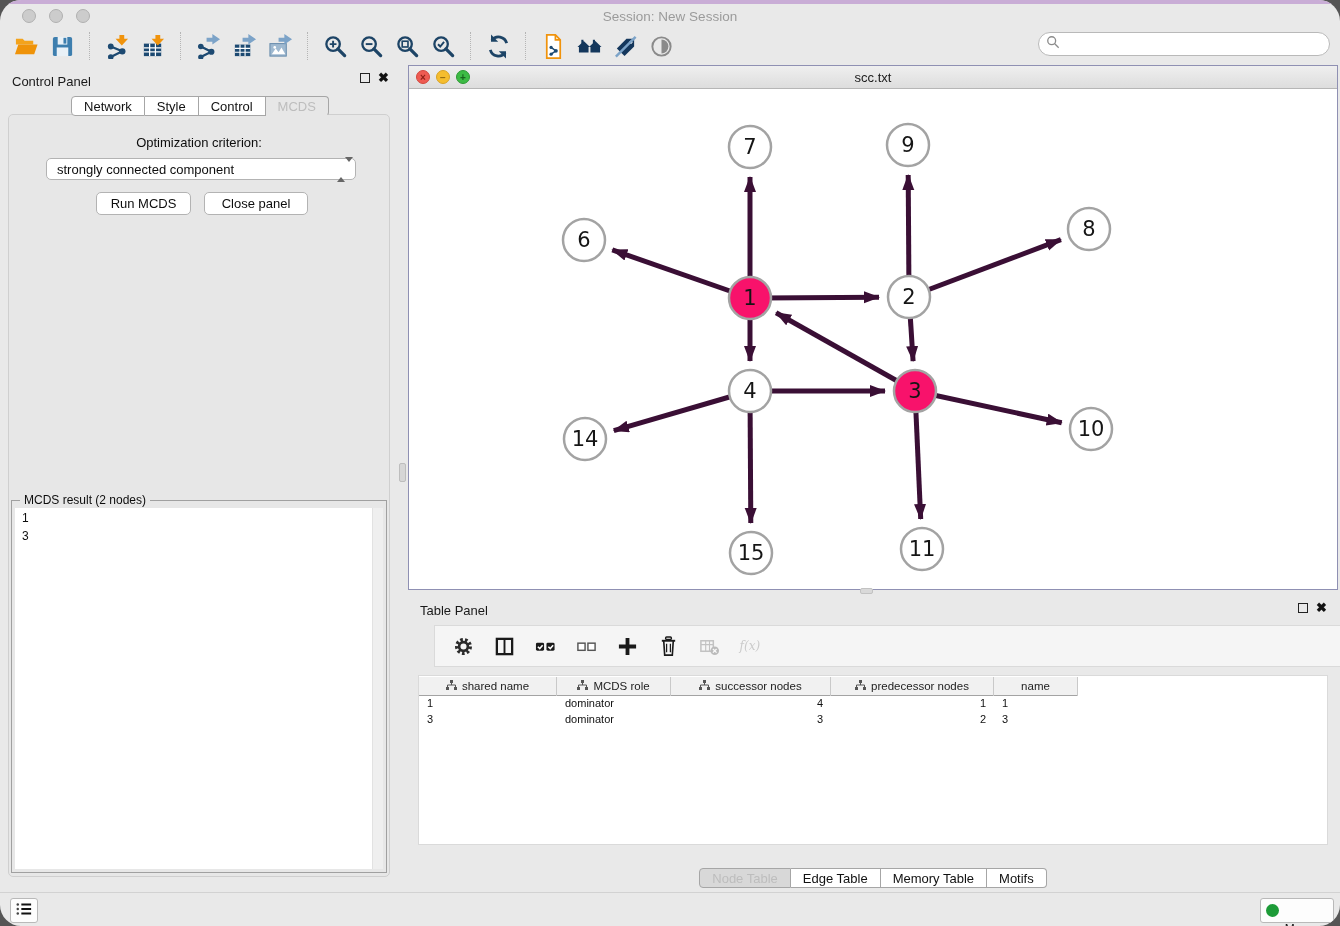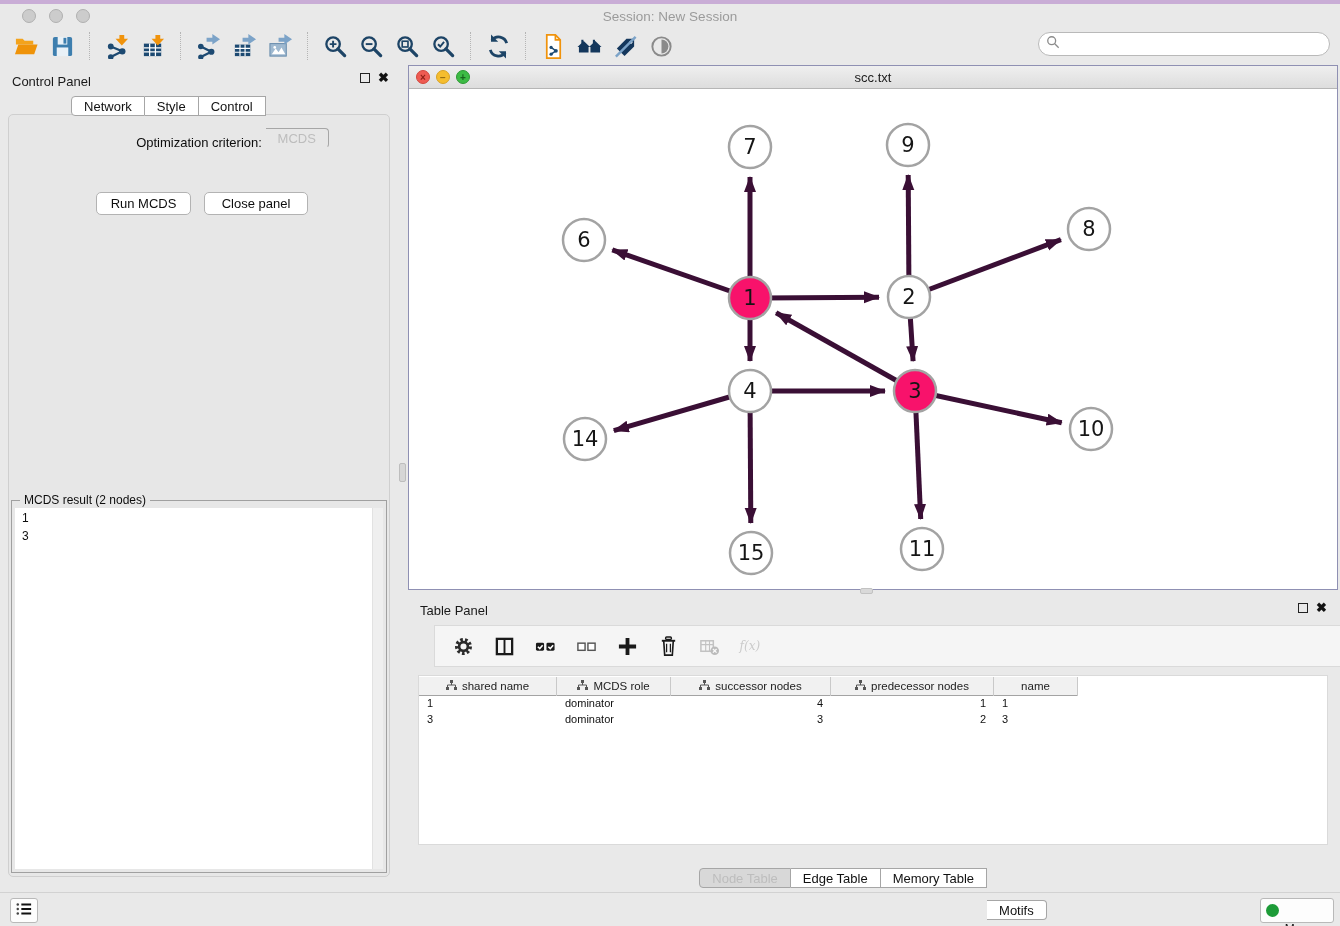--- a/index.html
+++ b/index.html
@@ -1,18 +1,18 @@
 <!DOCTYPE html>
 <html><head>
 <meta charset="utf-8">
 <style>
   * { margin:0; padding:0; box-sizing:border-box; }
   body { font-family:"Liberation Sans", sans-serif; background:#555; }
   #root { position:relative; width:1340px; height:926px; background:#e9e9e9; overflow:hidden;
-          font-family:"Liberation Sans", sans-serif; }
+          font-family:"Liberation Sans", sans-serif;border-radius:21px; }
   .abs { position:absolute; }
 
   
   .top-strip { left:0; top:0; width:1340px; height:4px; background:#c9add6; }
   .titlebar { left:0; top:4px; width:1340px; height:24px; }
   .tl-circle { width:14px; height:14px; border-radius:50%; background:#cccccc; border:1px solid #b0b0b0; top:5px; }
   .win-title { left:0; right:0; top:5px; text-align:center; font-size:13.5px; color:#9b9b9b; }
 
   
   .toolbar { left:0; top:28px; width:1340px; height:36px; display:flex; align-items:center; padding-left:8px; }
@@ -28,21 +28,21 @@
   .panel-head-title { font-size:13px; color:#1a1a1a; }
   .mini-float { width:10px; height:10px; border:1.6px solid #222; display:inline-block; }
   .mini-close { font-size:13px; font-weight:bold; color:#111; line-height:12px; }
 
   
   .control-panel { left:0; top:65px; width:400px; height:823px; }
   .cp-tabs { left:0; right:0; top:31px; display:flex; justify-content:center; z-index:3; }
   .tab { height:20px; line-height:19px; padding:0 12px; font-size:13px; background:#fff; color:#111;
          border:1px solid #a6a6a6; border-left:none; cursor:default; }
   .tab:first-child { border-left:1px solid #a6a6a6; border-radius:4px 0 0 4px; }
-  .tab:last-child { border-radius:0 4px 4px 0;margin-top:32px; }
+  .tab:last-child { border-radius:0 4px 4px 0; }
   .tab.sel-top { background:#e7e7e7; color:#bdbdbd; border-bottom-color:#e7e7e7; }
   .cp-box { left:8px; top:49px; width:382px; height:763px; background:#e7e7e7; border:1px solid #cfcfcf; border-radius:5px; }
   .opt-label { left:0; right:0; top:20px; text-align:center; font-size:13px; color:#0d0d0d; }
   .select { left:37px; top:43px; width:310px; height:22px; background:#fff; border:1px solid #b3b3b3; border-radius:5px;
             font-size:13px; color:#0d0d0d; display:flex; align-items:center; padding-left:10px; }
   .stepper { position:absolute; right:8px; top:3px; width:10px; height:16px; }
   .stepper .up { width:0; height:0; border-left:4px solid transparent; border-right:4px solid transparent;
                  border-bottom:5px solid #666; margin-bottom:3px; }
   .stepper .dn { width:0; height:0; border-left:4px solid transparent; border-right:4px solid transparent;
                  border-top:5px solid #666; }
@@ -246,20 +246,24 @@
     <span class="abs mini-float" style="right:30px;top:8px"></span>
     <span class="abs mini-close" style="right:11px;top:7px">✖</span>
     <div class="abs cp-tabs" id="cp-tabs">
         <span class="tab">Network</span>
         <span class="tab">Style</span>
         <span class="tab">Control</span>
         <span class="tab sel-top">MCDS</span>
       </div>
     <div class="abs cp-box">
       <div class="abs opt-label">Optimization criterion:</div>
+      <div class="abs select">
+        <span>strongly connected component</span>
+        <span class="stepper"><span class="up"></span><span class="dn"></span></span>
+      </div>
       <div class="btn" style="left:87px;top:77px;width:95px">Run MCDS</div>
       <div class="btn" style="left:195px;top:77px;width:104px">Close panel</div>
       <div class="abs result-group">
         <span class="result-legend">MCDS result (2 nodes)</span>
         <div class="result-box">
           <div class="result-text">1
 3</div>
           <div class="result-scroll"></div>
         </div>
       </div>

